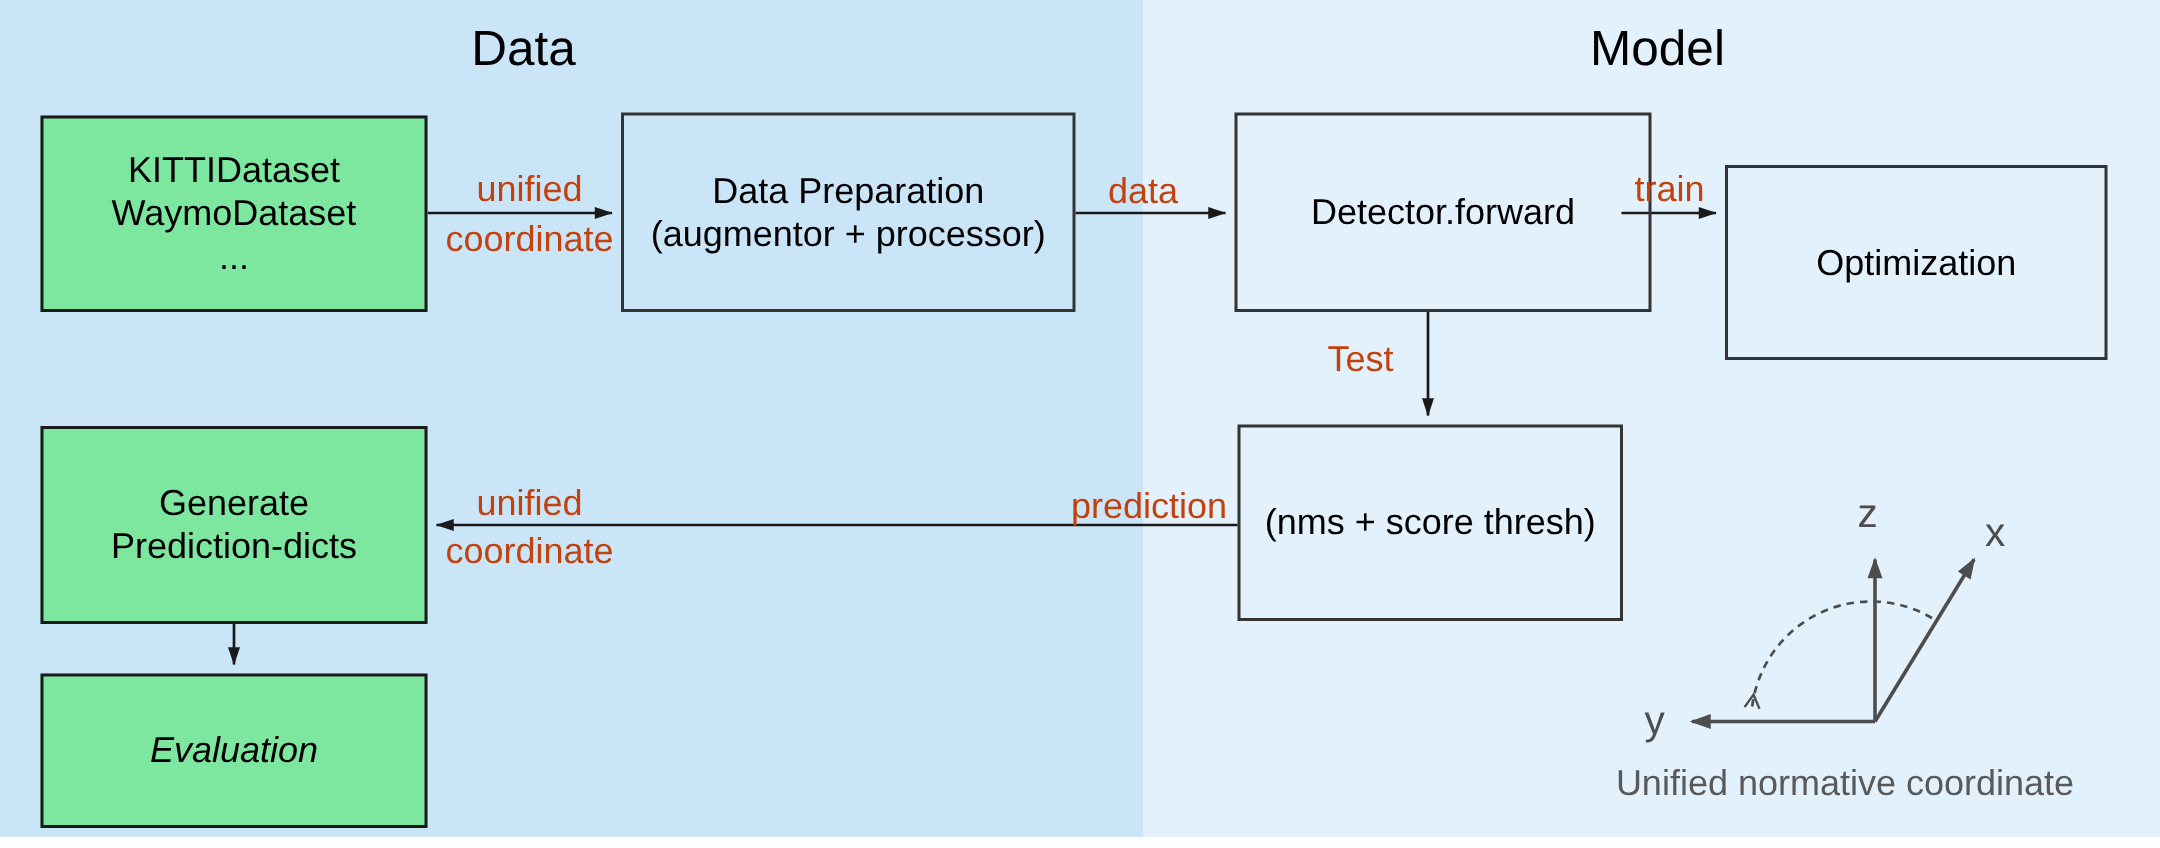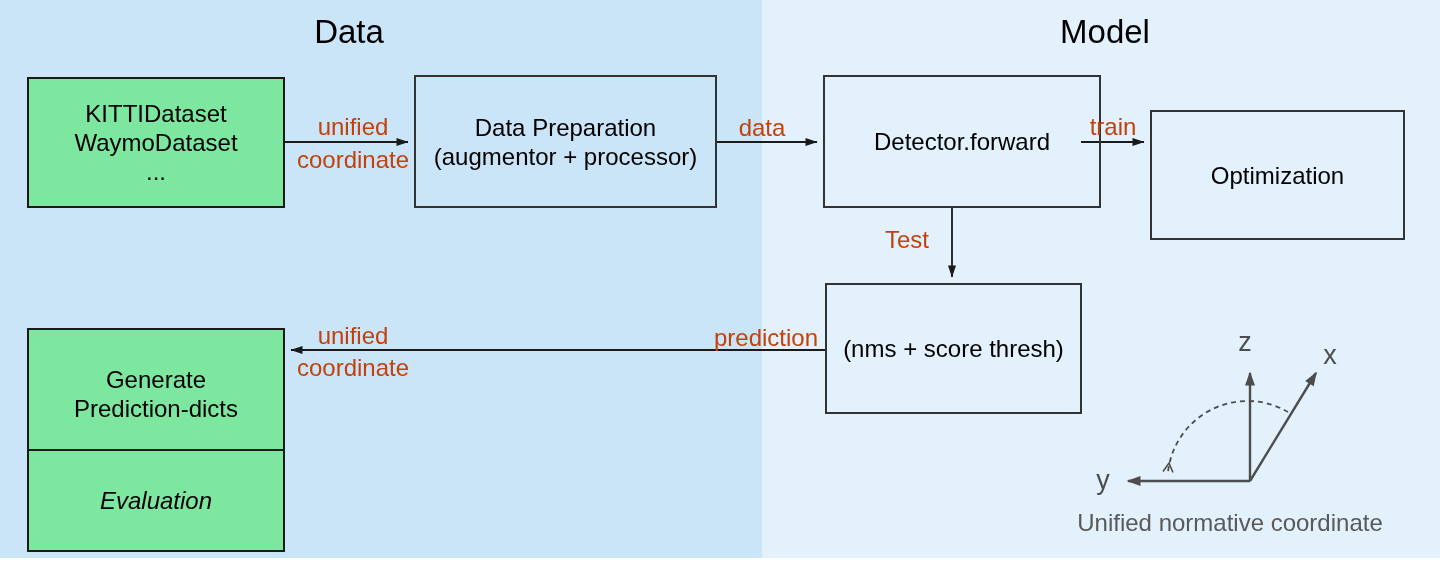--- a/index.html
+++ b/index.html
@@ -91,21 +91,21 @@
   </div>
 
   <div class="box" style="left:1150px;top:76px;width:255px;height:130px;margin-top:34px;">
     <div>Optimization</div>
   </div>
 
   <div class="box" style="left:825px;top:283px;width:257px;height:131px;">
     <div>(nms + score thresh)</div>
   </div>
 
-  <div class="box green" style="left:27px;top:284px;width:258px;height:132px;margin-top:44px;">
+  <div class="box green" style="left:27px;top:284px;width:258px;height:132px;">
     <div>Generate</div>
     <div>Prediction-dicts</div>
   </div>
 
   <div class="box green" style="left:27px;top:449px;width:258px;height:103px;font-style:italic;">
     <div>Evaluation</div>
   </div>
 
   <div class="edge-label" style="left:278px;top:113px;width:150px;">unified</div>
   <div class="edge-label" style="left:278px;top:146px;width:150px;">coordinate</div>

